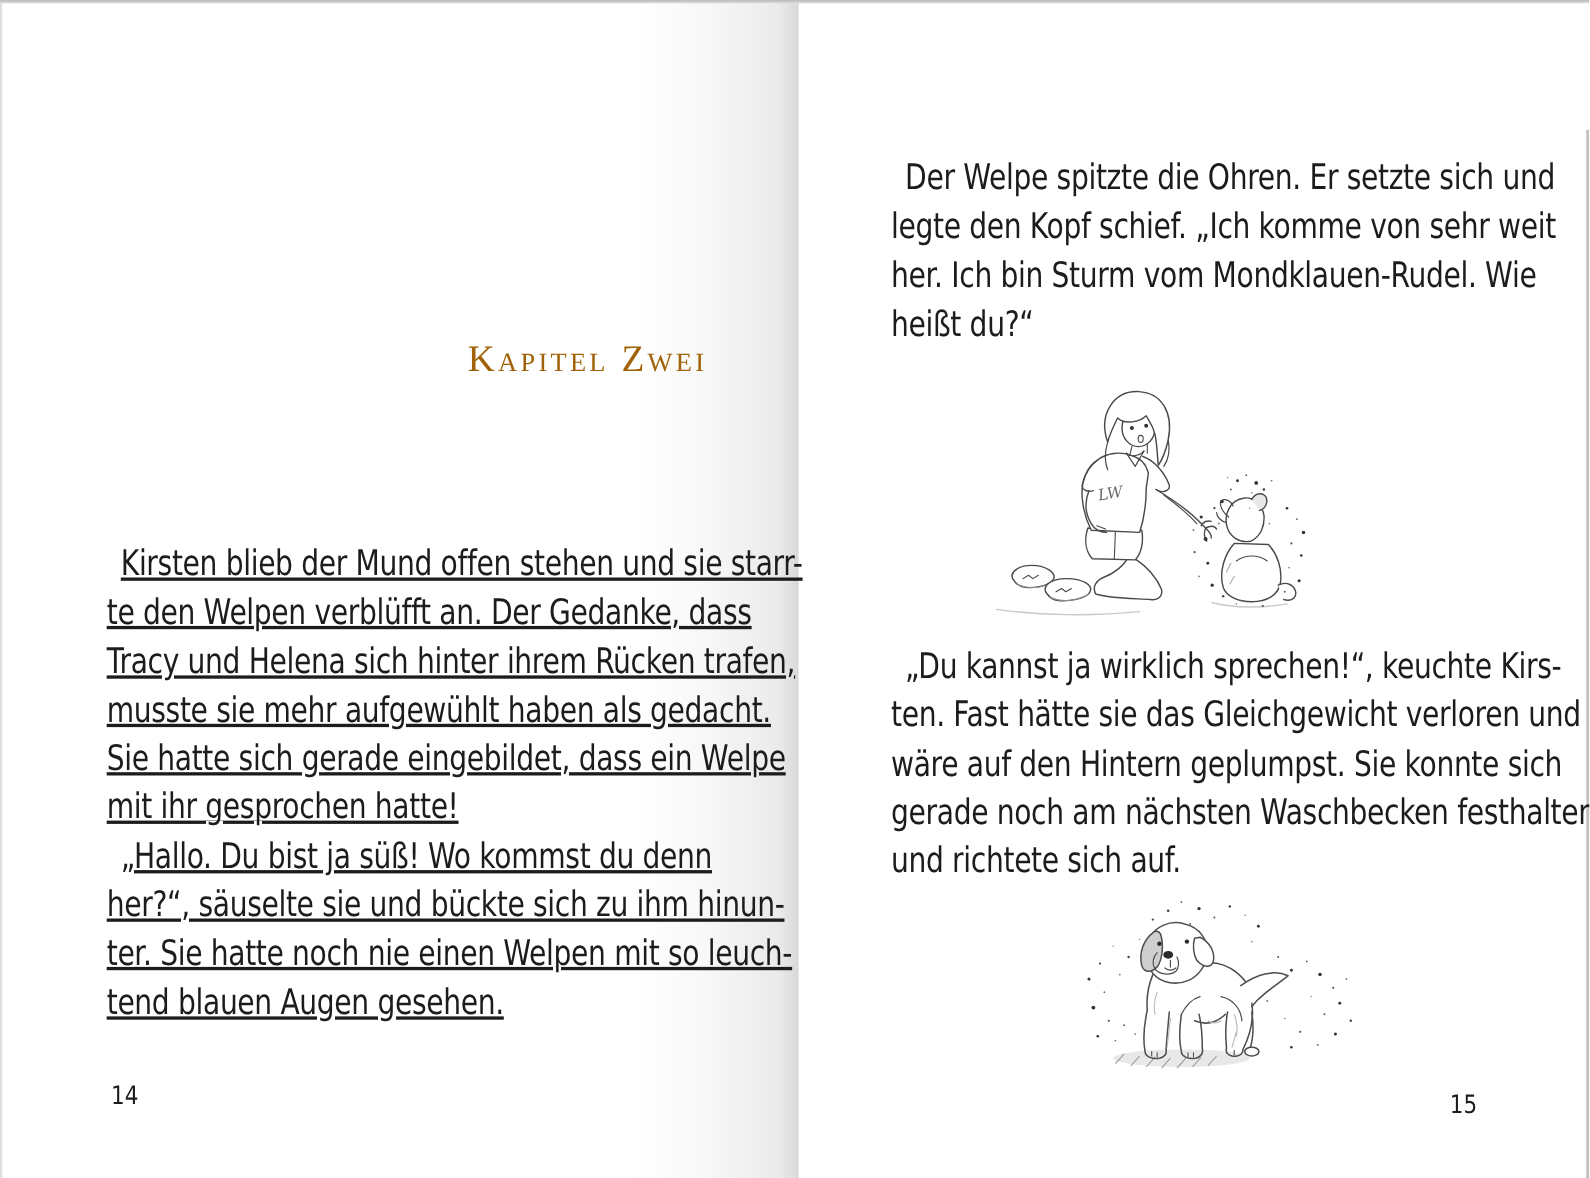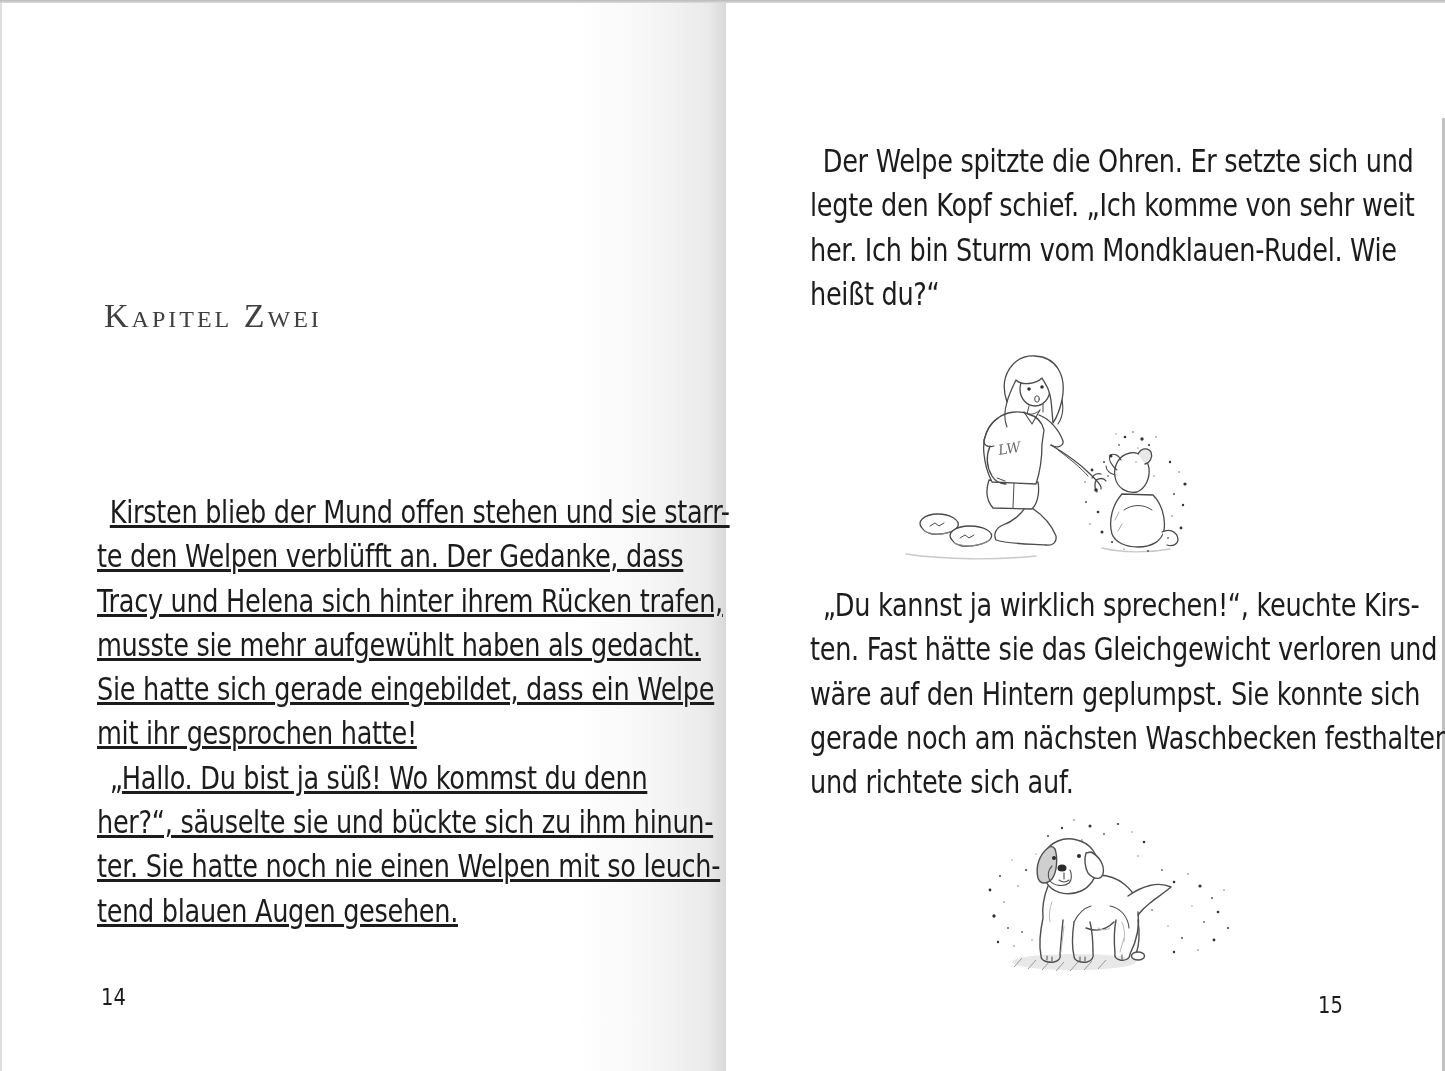--- a/index.html
+++ b/index.html
@@ -19,25 +19,25 @@
   .gutter {
     position:absolute; left:575px; top:3px; width:151px; height:1068px;
     background:linear-gradient(to right,
       rgba(110,110,110,0) 0%,
       rgba(110,110,110,0.05) 45%,
       rgba(110,110,110,0.14) 88%,
       rgba(100,100,100,0.24) 99%,
       rgba(125,125,125,0.30) 100%);
   }
   .chapter-heading {
-    position:absolute; left:97px; top:290px; width:528px; margin:7px;
-    text-align:left;
+    position:absolute; left:97px; top:290px; width:528px; margin:18px;
+    text-align:right;
     font-family:"Liberation Serif","DejaVu Serif",serif;
     font-variant:small-caps; font-weight:normal;
-    font-size:34px; letter-spacing:3px; color:#404040;
+    font-size:34px; letter-spacing:3px; color:#a16207;
   }
   .body-text { position:absolute; font-size:32px; line-height:44.3px;
                color:#1c1c1c; letter-spacing:-0.4px; }
   .tline  { white-space:nowrap; transform:scaleX(0.80); transform-origin:0 50%; }
   .indent { padding-left:16px; }
   .left-body  { left:97px;  top:490px;text-decoration:underline; }
   .rp-para1   { left:810px; top:139px; }
   .rp-para2   { left:810px; top:583px; }
   .page-number { position:absolute; font-size:23px; color:#1c1c1c;
                  transform:scaleX(0.85); transform-origin:0 50%; }

